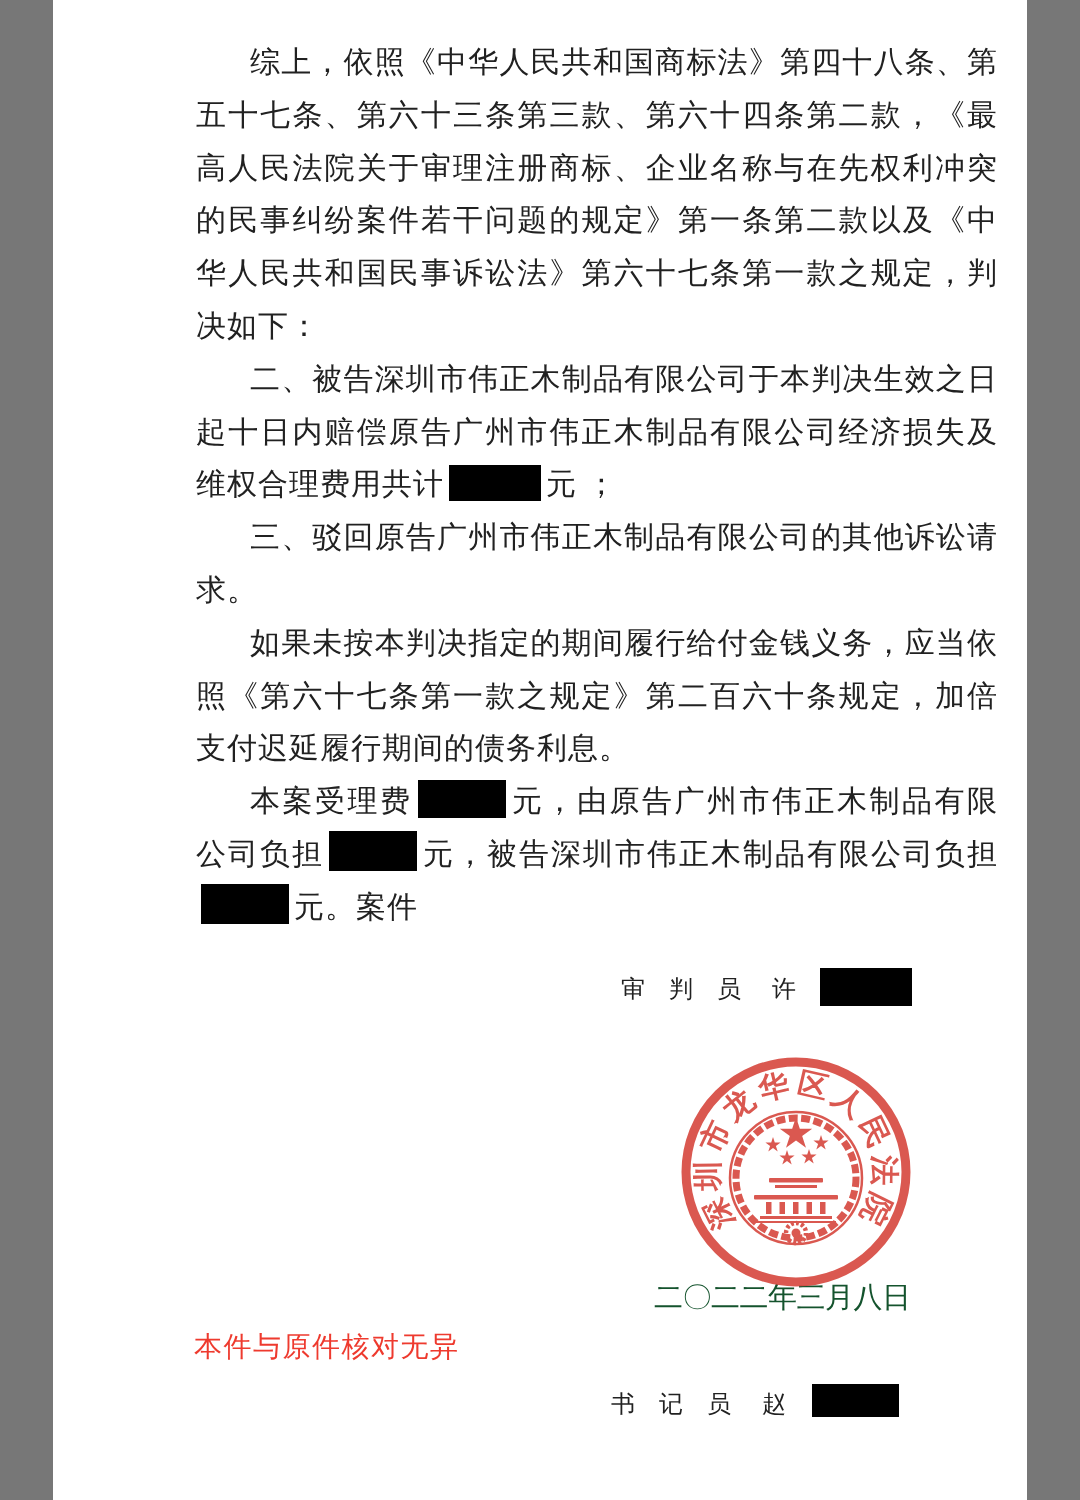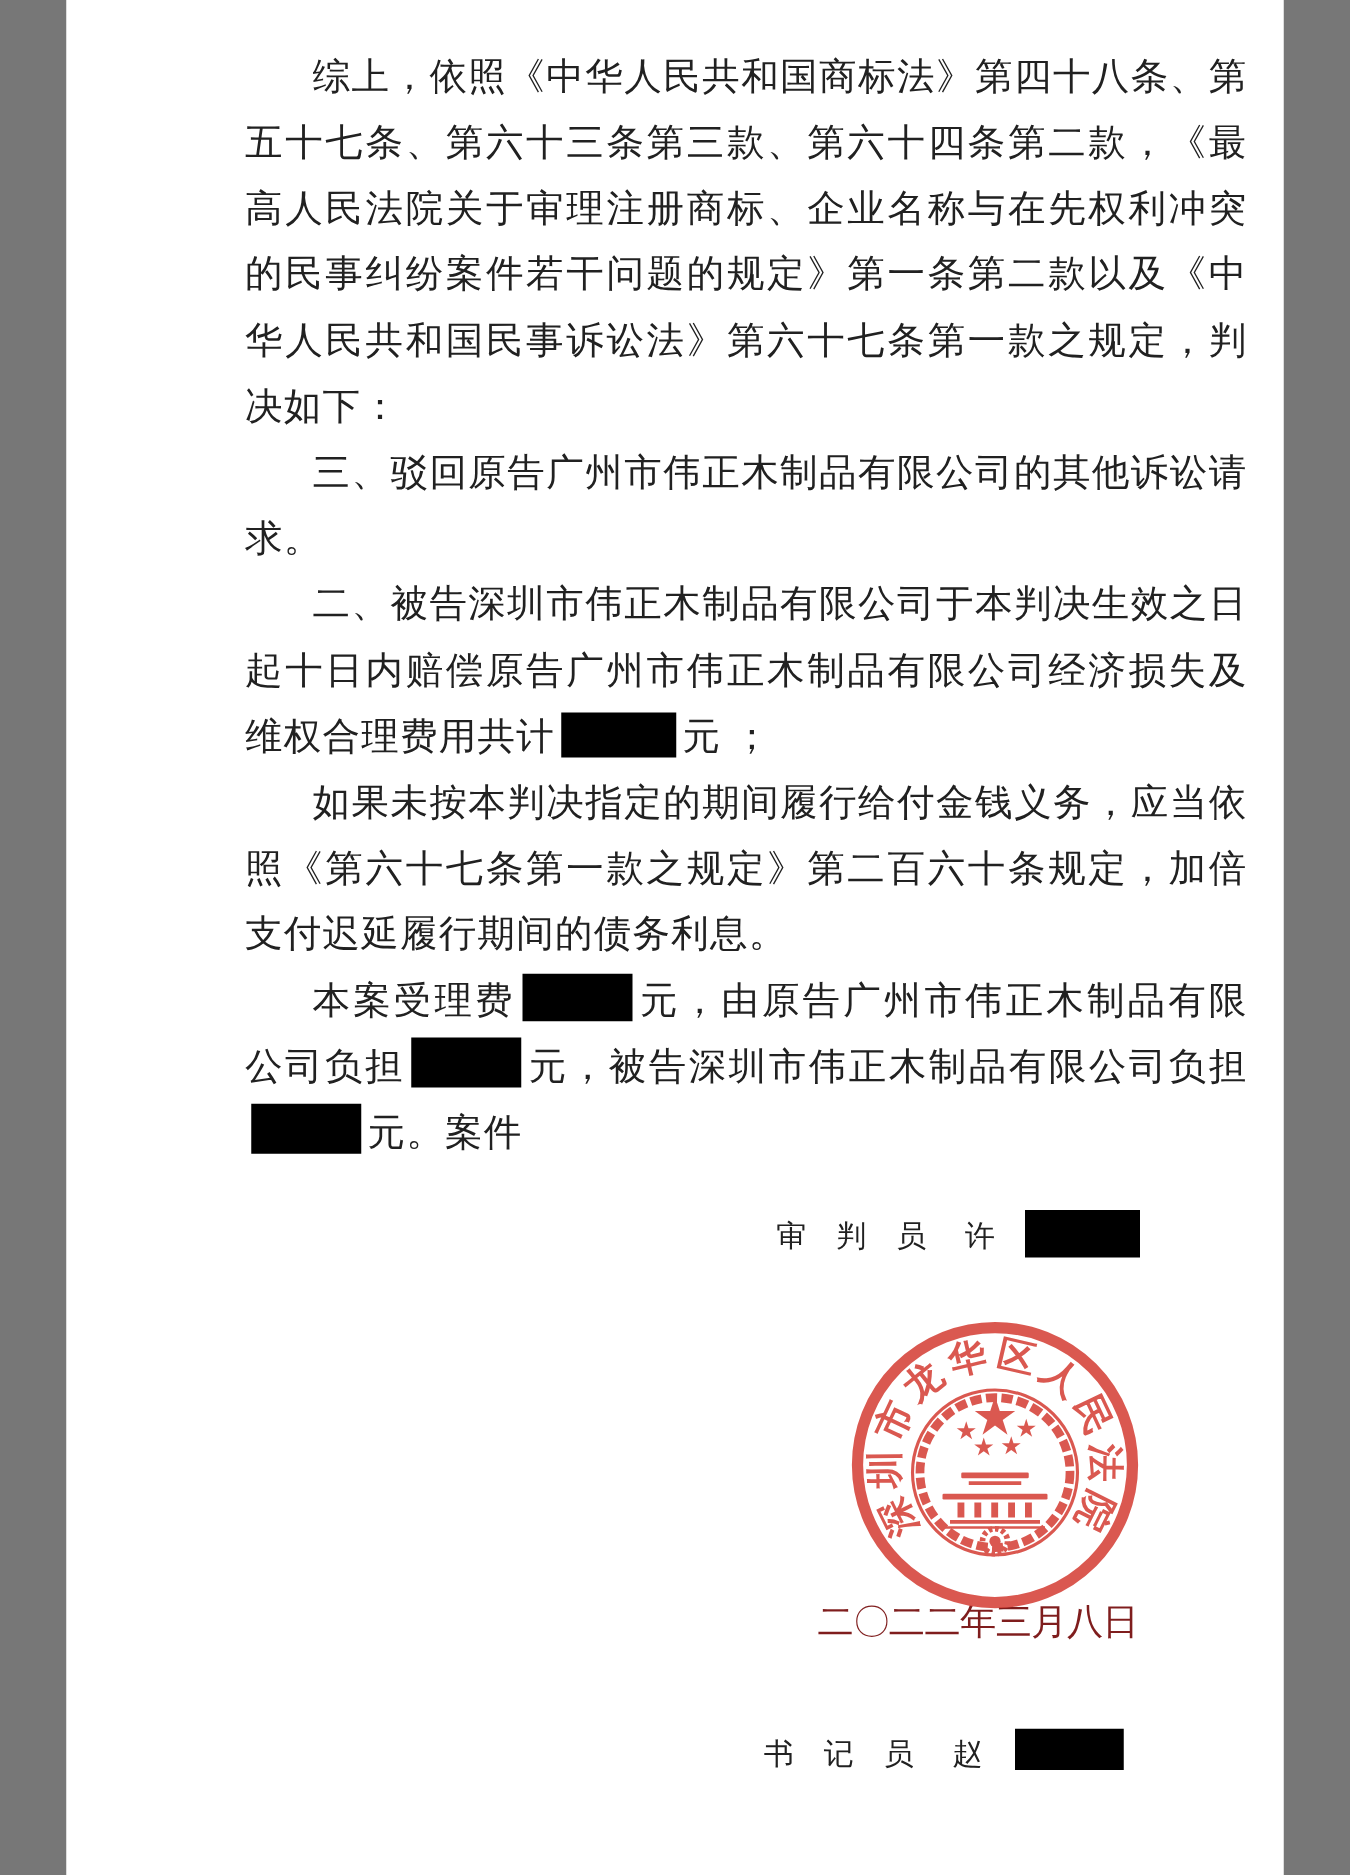--- a/index.html
+++ b/index.html
@@ -58,43 +58,43 @@
     width:240px;height:240px;
     z-index:3;
     opacity:0.9;
   }
   
   .date-line{
     position:absolute;
     left:601px;top:1278px;
     font-size:29px;
     letter-spacing:-0.5px;
-    color:#7f1d1d;
+    color:#14532d;
     z-index:2;
     white-space:nowrap;
   }
   
   .verify-note{
     position:absolute;
     left:141px;top:1328px;
     font-size:28px;
     letter-spacing:1.5px;
     color:var(--note-red);
     white-space:nowrap;
   }
 </style>
 </head>
 <body>
 
 <div class="page">
 
   <main id="doc-body" class="doc-body">
       <p>综上，依照《中华人民共和国商标法》第四十八条、第五十七条、第六十三条第三款、第六十四条第二款，《最高人民法院关于审理注册商标、企业名称与在先权利冲突的民事纠纷案件若干问题的规定》第一条第二款以及《中华人民共和国民事诉讼法》第六十七条第一款之规定，判决如下：</p>
+      <p>二、被告深圳市伟正木制品有限公司于本判决生效之日起十日内赔偿原告广州市伟正木制品有限公司经济损失及维权合理费用共计<span class="redact" style="width: 92px; height: 36px;"></span>元 ；</p>
       <p>三、驳回原告广州市伟正木制品有限公司的其他诉讼请求。</p>
-      <p>二、被告深圳市伟正木制品有限公司于本判决生效之日起十日内赔偿原告广州市伟正木制品有限公司经济损失及维权合理费用共计<span class="redact" style="width: 92px; height: 36px;"></span>元 ；</p>
       <p>如果未按本判决指定的期间履行给付金钱义务，应当依照《第六十七条第一款之规定》第二百六十条规定，加倍支付迟延履行期间的债务利息。</p>
       <p>本案受理费<span class="redact" style="width: 88px; height: 38px;"></span>元，由原告广州市伟正木制品有限公司负担<span class="redact" style="width: 88px; height: 40px;"></span>元，被告深圳市伟正木制品有限公司负担<span class="redact" style="width: 88px; height: 40px;"></span>元。案件</p>
     </main>
 
   <div class="sig-row judge-row">
     <span class="sig-role">审　判　员</span><span class="sig-name">许</span><span class="redact" id="judge-redact" style="width: 92px; height: 38px;"></span>
   </div>
 
   <svg class="seal" viewBox="0 0 240 240" aria-hidden="true">
     <defs>
@@ -129,19 +129,20 @@
       </g>
       <g>
         <circle cx="120" cy="181" r="10" fill="none" stroke="var(--seal-red)" stroke-width="4.5" stroke-dasharray="3 2.2"></circle>
         <circle cx="120" cy="181" r="4.5"></circle>
       </g>
     </g>
   </svg>
 
   <div class="date-line">二〇二二年三月八日</div>
 
+  <div class="verify-note">本件与原件核对无异</div>
 
   <div id="clerk-rows">
       <div class="sig-row clerk-row-0"><span class="sig-role">书　记　员</span><span class="sig-name">赵</span><span class="redact" style="width: 87px; height: 33px;"></span></div>
       <div class="sig-row clerk-row-1"><span class="sig-role">书　记　员</span><span class="sig-name">仇</span><span class="redact" style="width: 58px; height: 43px;"></span><span class="sig-suffix">（兼）</span></div>
     </div>
 
 </div>
 
 </body></html>

